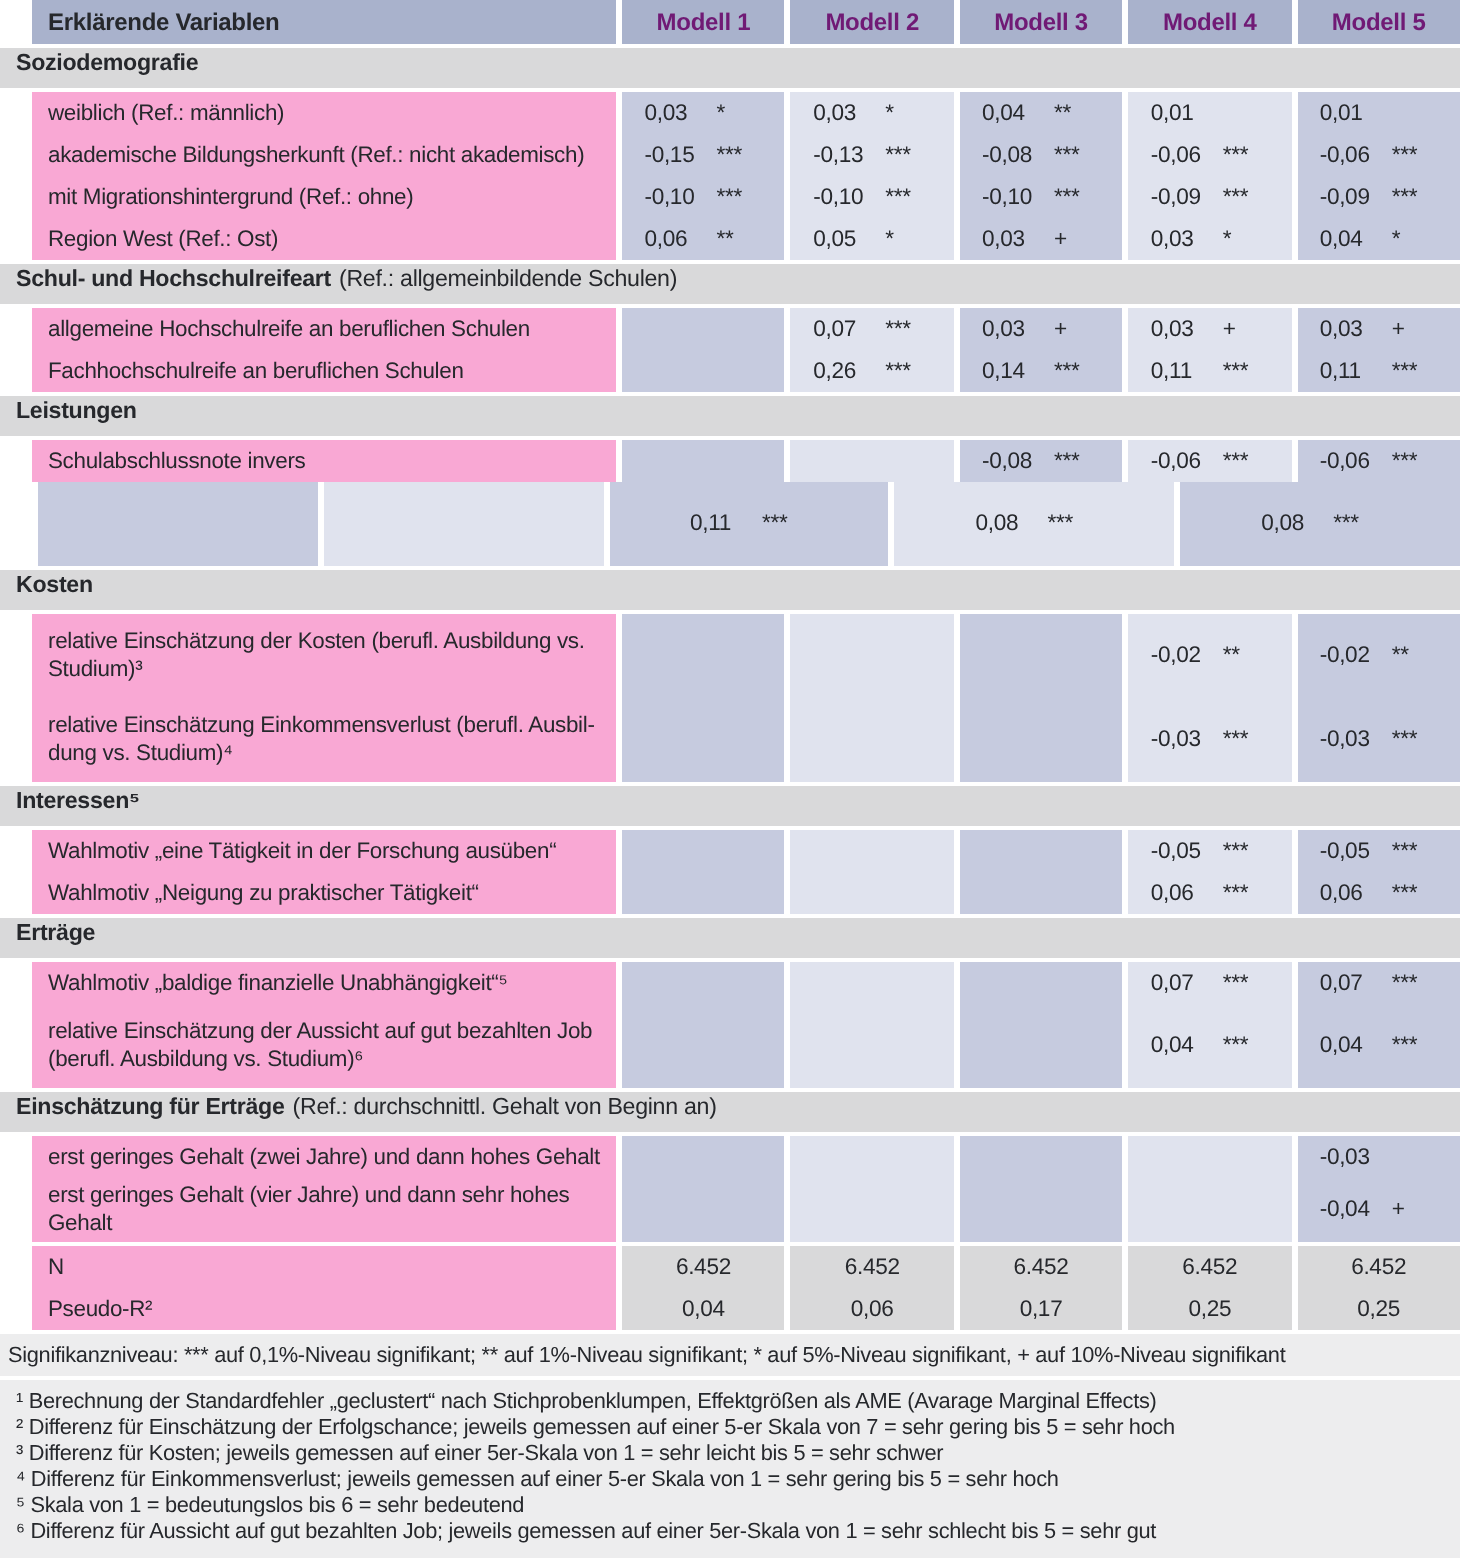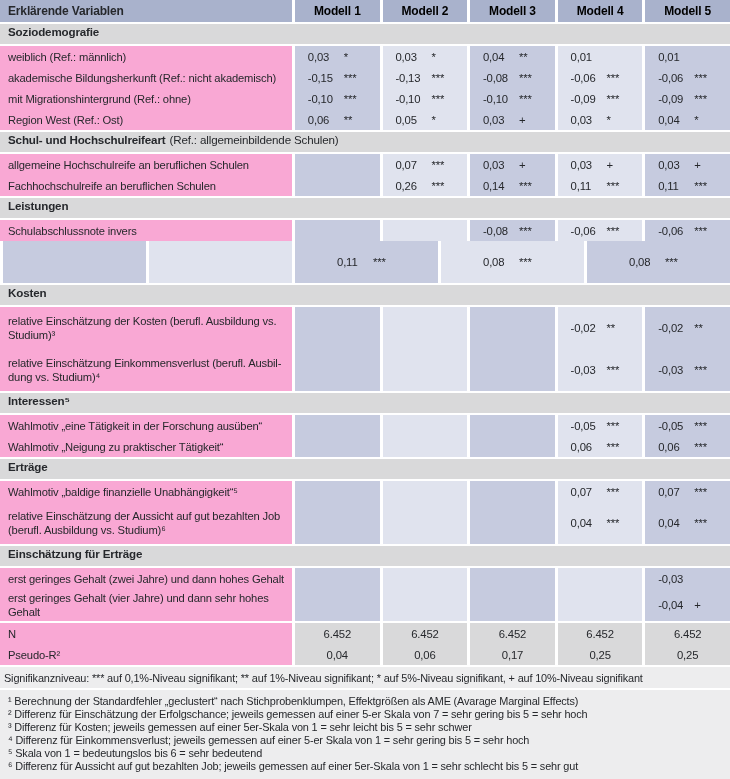--- a/index.html
+++ b/index.html
@@ -6,21 +6,21 @@
   html, body { margin: 0; padding: 0; }
   body {
     width: 730px;
     background: #ffffff;
     font-family: "Liberation Sans", "DejaVu Sans", sans-serif;
     color: #26282c;
     letter-spacing: -0.15px;
   }
   #page { width: 730px; }
 
-  .row { display: flex; min-height: 21px; }
+  .row { display: flex; min-height: 21px; margin-left: 16px; }
   .row.tall { min-height: 42px; }
   .cell { display: flex; align-items: center; }
 
   .label-cell {
     width: 292px;
     flex: 0 0 292px;
     background: #f9a8d4;
     padding: 2px 8px;
   }
   .val-cell {
@@ -28,21 +28,21 @@
     margin-left: 3px;
     justify-content: center;
     padding: 1px 2px;
   }
   .val-cell.dark  { background: #c6cbdf; }
   .val-cell.light { background: #e0e3ee; }
   .val-cell.stat  { background: #d9d9da; }
 
   .header-row { min-height: 22px; margin-bottom: 2px; }
   .header-row .label-cell { background: #a9b2cc; font-weight: bold; font-size: 12px; }
-  .header-row .val-cell   { background: #a9b2cc; font-weight: bold; font-size: 12px; color: #000000; }
+  .header-row .val-cell   { background: #a9b2cc; font-weight: bold; font-size: 12px; color: #701a75; }
 
   .section { margin-bottom: 2px; }
   .secbar {
     background: #d9d9da;
     min-height: 20px;
     display: flex;
     align-items: flex-start;
     padding: 1px 8px;
     margin-bottom: 2px;
   }
@@ -391,20 +391,21 @@
           </div>
           <div class="cell val-cell dark">
             <span class="v">0,04</span>
             <span class="s">***</span>
           </div>
         </div>
       </div>
       <div class="section">
         <div class="secbar">
           <span class="sectitle">Einschätzung für Erträge</span>
+          <span class="secref">(Ref.: durchschnittl. Gehalt von Beginn an)</span>
         </div>
         <div class="row">
           <div class="cell label-cell">
             <span class="lab">erst geringes Gehalt (zwei Jahre) und dann hohes Gehalt</span>
           </div>
           <div class="cell val-cell dark"></div>
           <div class="cell val-cell light"></div>
           <div class="cell val-cell dark"></div>
           <div class="cell val-cell light"></div>
           <div class="cell val-cell dark">

